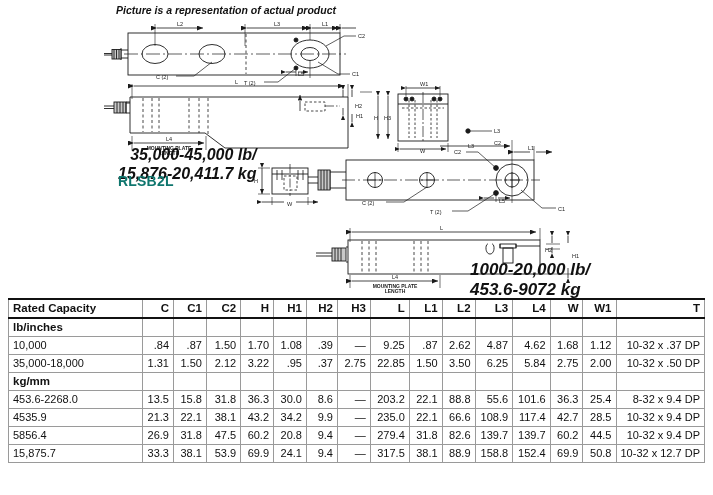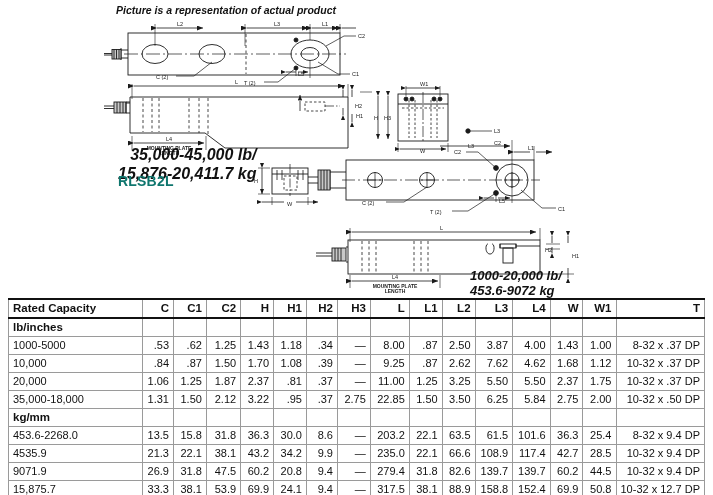--- a/index.html
+++ b/index.html
@@ -44,22 +44,22 @@
   #model-name {
     position: absolute;
     left: 118px; top: 173px;
     font-style: normal;
     font-weight: bold;
     font-size: 14px;
     letter-spacing: .2px;
     color: #0f766e;
   }
   #cap-label-b {
-    left: 470px; top: 268px;
-    font-size: 13px;
+    left: 470px; top: 260px;
+    font-size: 17px;
   }
 
   
   #spec-table-wrap {
     position: absolute;
     left: 8px; top: 298px;
     width: 697px;
   }
   table.spec {
     border-collapse: collapse;
@@ -434,71 +434,35 @@
           <td></td>
           <td></td>
           <td></td>
           <td></td>
           <td></td>
           <td></td>
           <td></td>
           <td></td>
         </tr>
         <tr>
-          <td class="first">1000-5000</td>
-          <td>.53</td>
-          <td>.62</td>
-          <td>1.25</td>
-          <td>1.43</td>
-          <td>1.18</td>
-          <td>.34</td>
-          <td>—</td>
-          <td>8.00</td>
-          <td>.87</td>
-          <td>2.50</td>
-          <td>3.87</td>
-          <td>4.00</td>
-          <td>1.43</td>
-          <td>1.00</td>
-          <td class="tcol">8-32 x .37 DP</td>
-        </tr>
-        <tr>
           <td class="first">10,000</td>
           <td>.84</td>
           <td>.87</td>
           <td>1.50</td>
           <td>1.70</td>
           <td>1.08</td>
           <td>.39</td>
           <td>—</td>
           <td>9.25</td>
           <td>.87</td>
           <td>2.62</td>
-          <td>7.62</td>
+          <td>4.87</td>
           <td>4.62</td>
           <td>1.68</td>
           <td>1.12</td>
-          <td class="tcol">10-32 x .37 DP</td>
-        </tr>
-        <tr>
-          <td class="first">20,000</td>
-          <td>1.06</td>
-          <td>1.25</td>
-          <td>1.87</td>
-          <td>2.37</td>
-          <td>.81</td>
-          <td>.37</td>
-          <td>—</td>
-          <td>11.00</td>
-          <td>1.25</td>
-          <td>3.25</td>
-          <td>5.50</td>
-          <td>5.50</td>
-          <td>2.37</td>
-          <td>1.75</td>
           <td class="tcol">10-32 x .37 DP</td>
         </tr>
         <tr>
           <td class="first">35,000-18,000</td>
           <td>1.31</td>
           <td>1.50</td>
           <td>2.12</td>
           <td>3.22</td>
           <td>.95</td>
           <td>.37</td>
@@ -534,22 +498,22 @@
           <td class="first">453.6-2268.0</td>
           <td>13.5</td>
           <td>15.8</td>
           <td>31.8</td>
           <td>36.3</td>
           <td>30.0</td>
           <td>8.6</td>
           <td>—</td>
           <td>203.2</td>
           <td>22.1</td>
-          <td>63.5</td>
-          <td>61.5</td>
+          <td>88.8</td>
+          <td>55.6</td>
           <td>101.6</td>
           <td>36.3</td>
           <td>25.4</td>
           <td class="tcol">8-32 x 9.4 DP</td>
         </tr>
         <tr>
           <td class="first">4535.9</td>
           <td>21.3</td>
           <td>22.1</td>
           <td>38.1</td>
@@ -560,21 +524,21 @@
           <td>235.0</td>
           <td>22.1</td>
           <td>66.6</td>
           <td>108.9</td>
           <td>117.4</td>
           <td>42.7</td>
           <td>28.5</td>
           <td class="tcol">10-32 x 9.4 DP</td>
         </tr>
         <tr>
-          <td class="first">9071.9</td>
+          <td class="first">5856.4</td>
           <td>26.9</td>
           <td>31.8</td>
           <td>47.5</td>
           <td>60.2</td>
           <td>20.8</td>
           <td>9.4</td>
           <td>—</td>
           <td>279.4</td>
           <td>31.8</td>
           <td>82.6</td>

